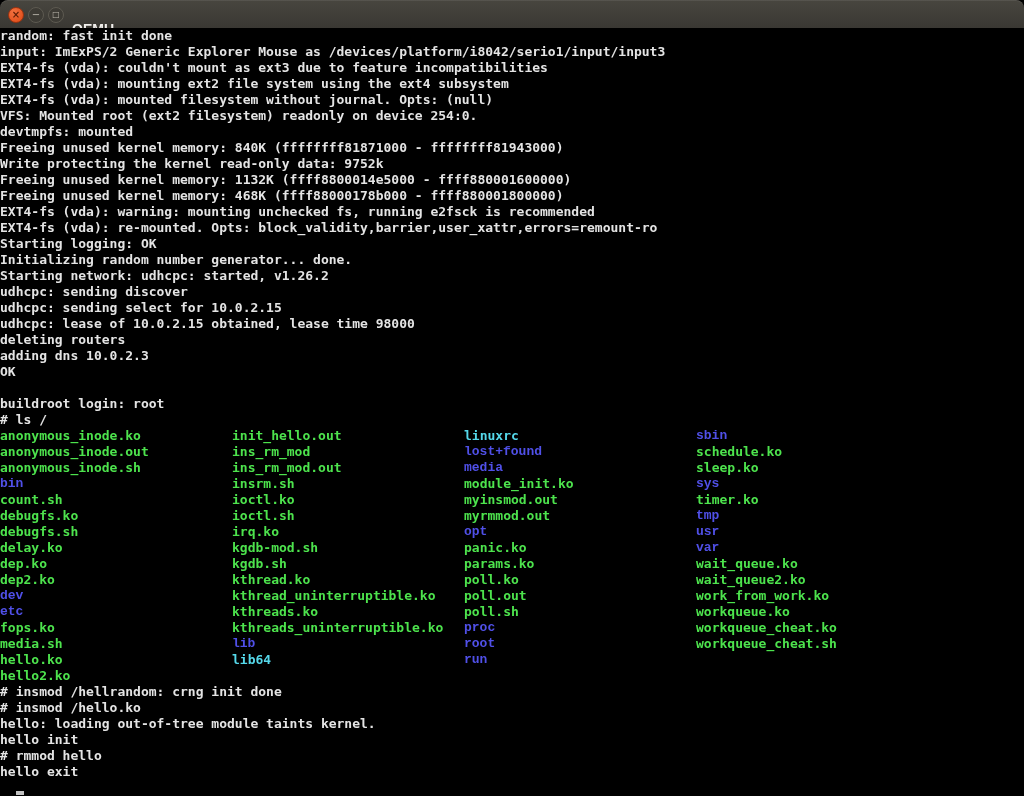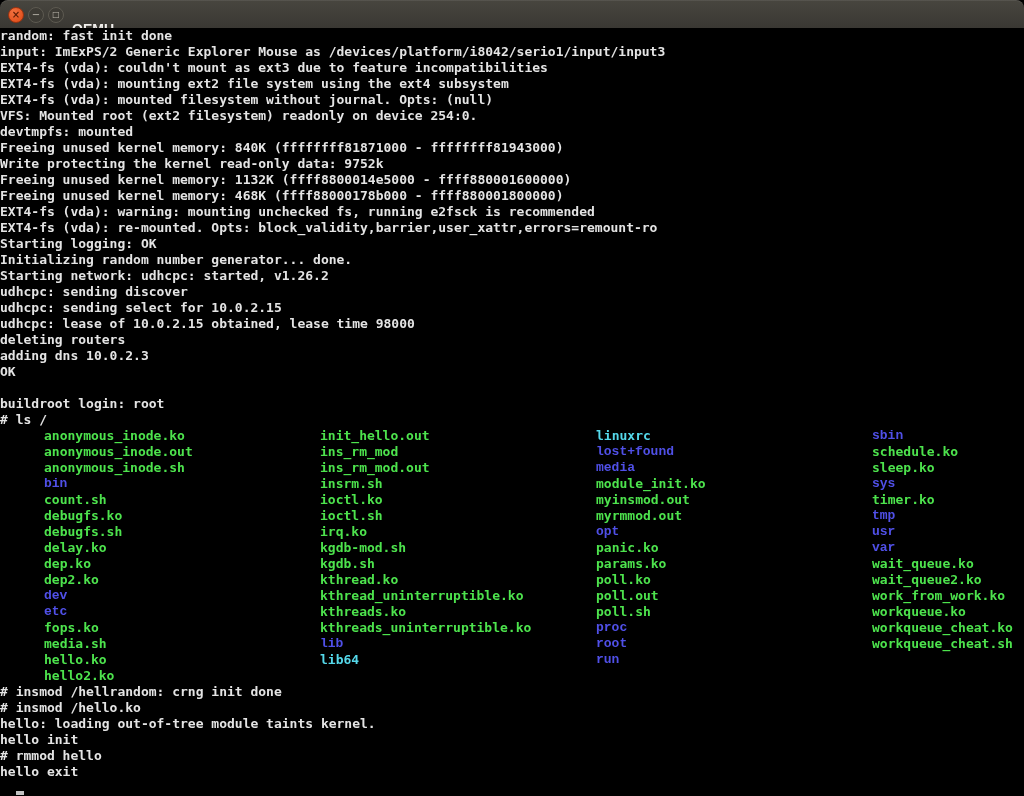--- a/index.html
+++ b/index.html
@@ -45,21 +45,21 @@
     background:var(--bg, #000);
     color:var(--fg, #e4e4e4);
     font-family:"DejaVu Sans Mono", monospace;
     font-weight:bold;
     font-size:13px;
     line-height:16px;
     letter-spacing:0;
   }
   .line { height:16px; white-space:pre; overflow:hidden; }
   .ls { display:flex; }
-  .ls-col { width:232px; flex:0 0 auto;margin-left:44px; }
+  .ls-col { width:232px; flex:0 0 auto; }
   .ls-col:last-child { width:auto; }
   .c-file    { color:var(--c-green, #4de34d); }
   .c-dir     { color:var(--c-blue,  #5050e8);font-family:Liberation Mono, monospace; }
   .c-symlink { color:var(--c-cyan,  #55d8ea); }
   .prompt-line { position:relative; }
   .cursor {
     position:absolute; left:16px; bottom:1px;
     width:8px; height:4px;
     background:#c2c2c2;
   }

